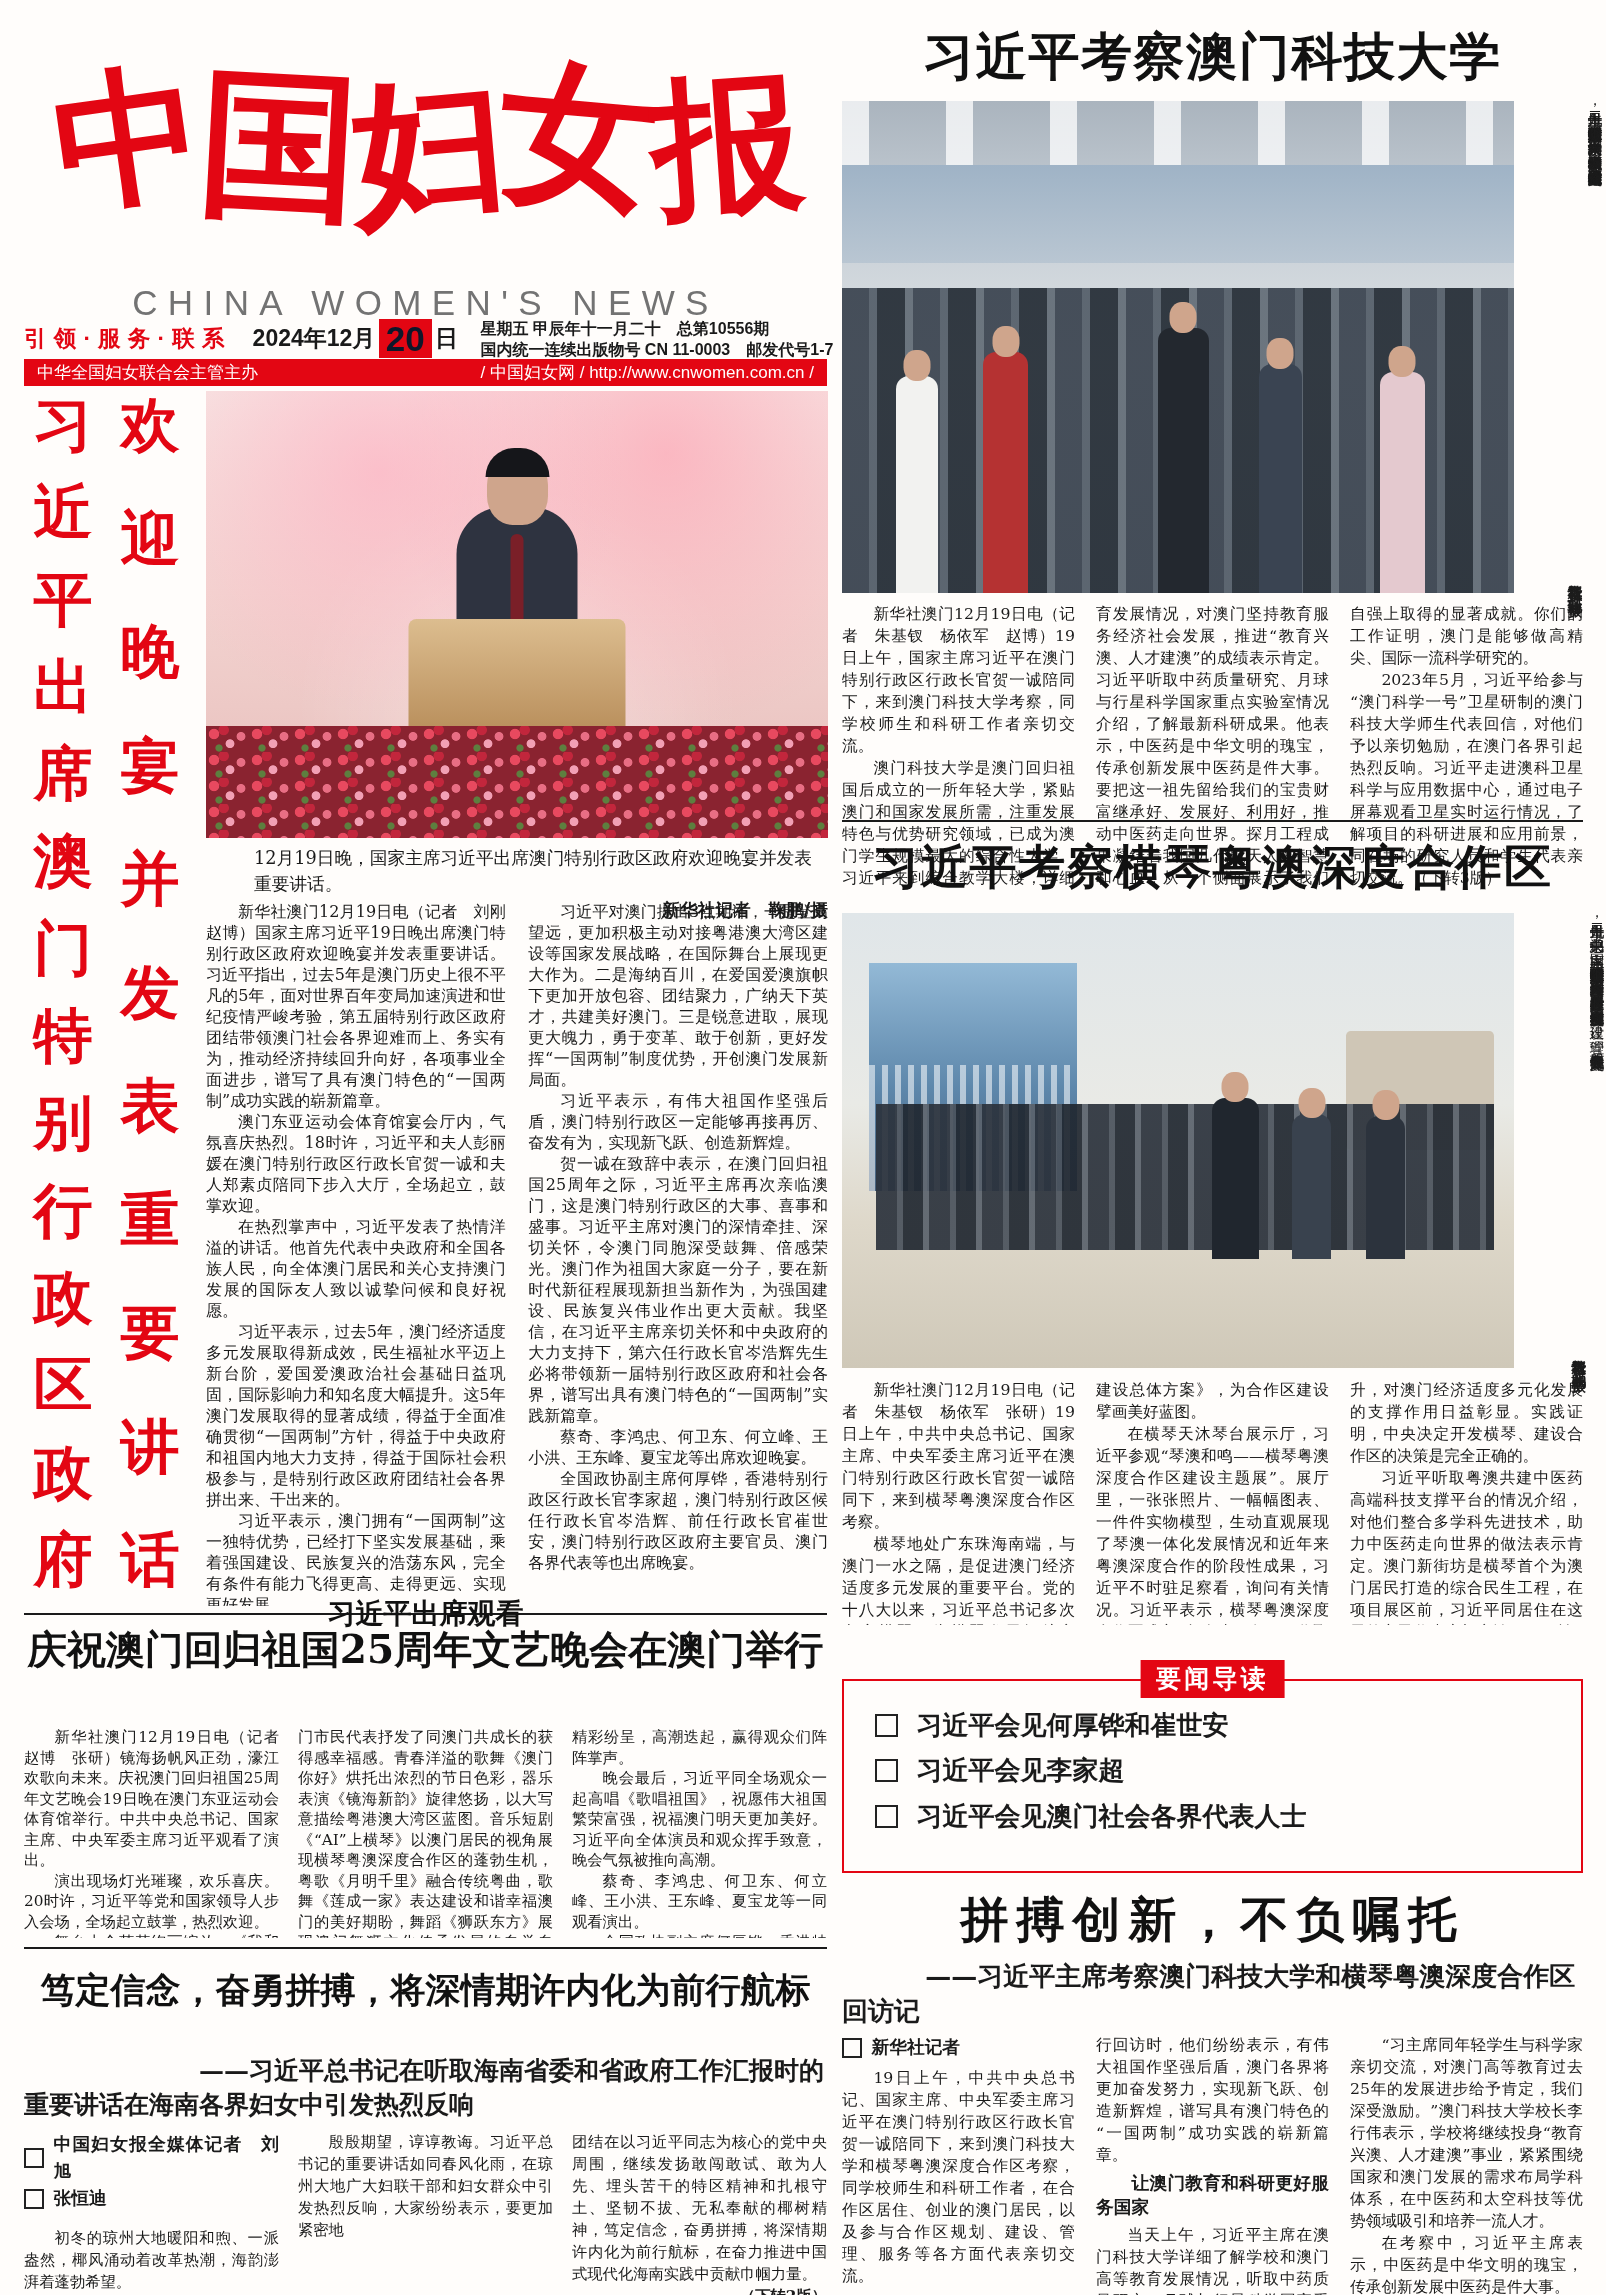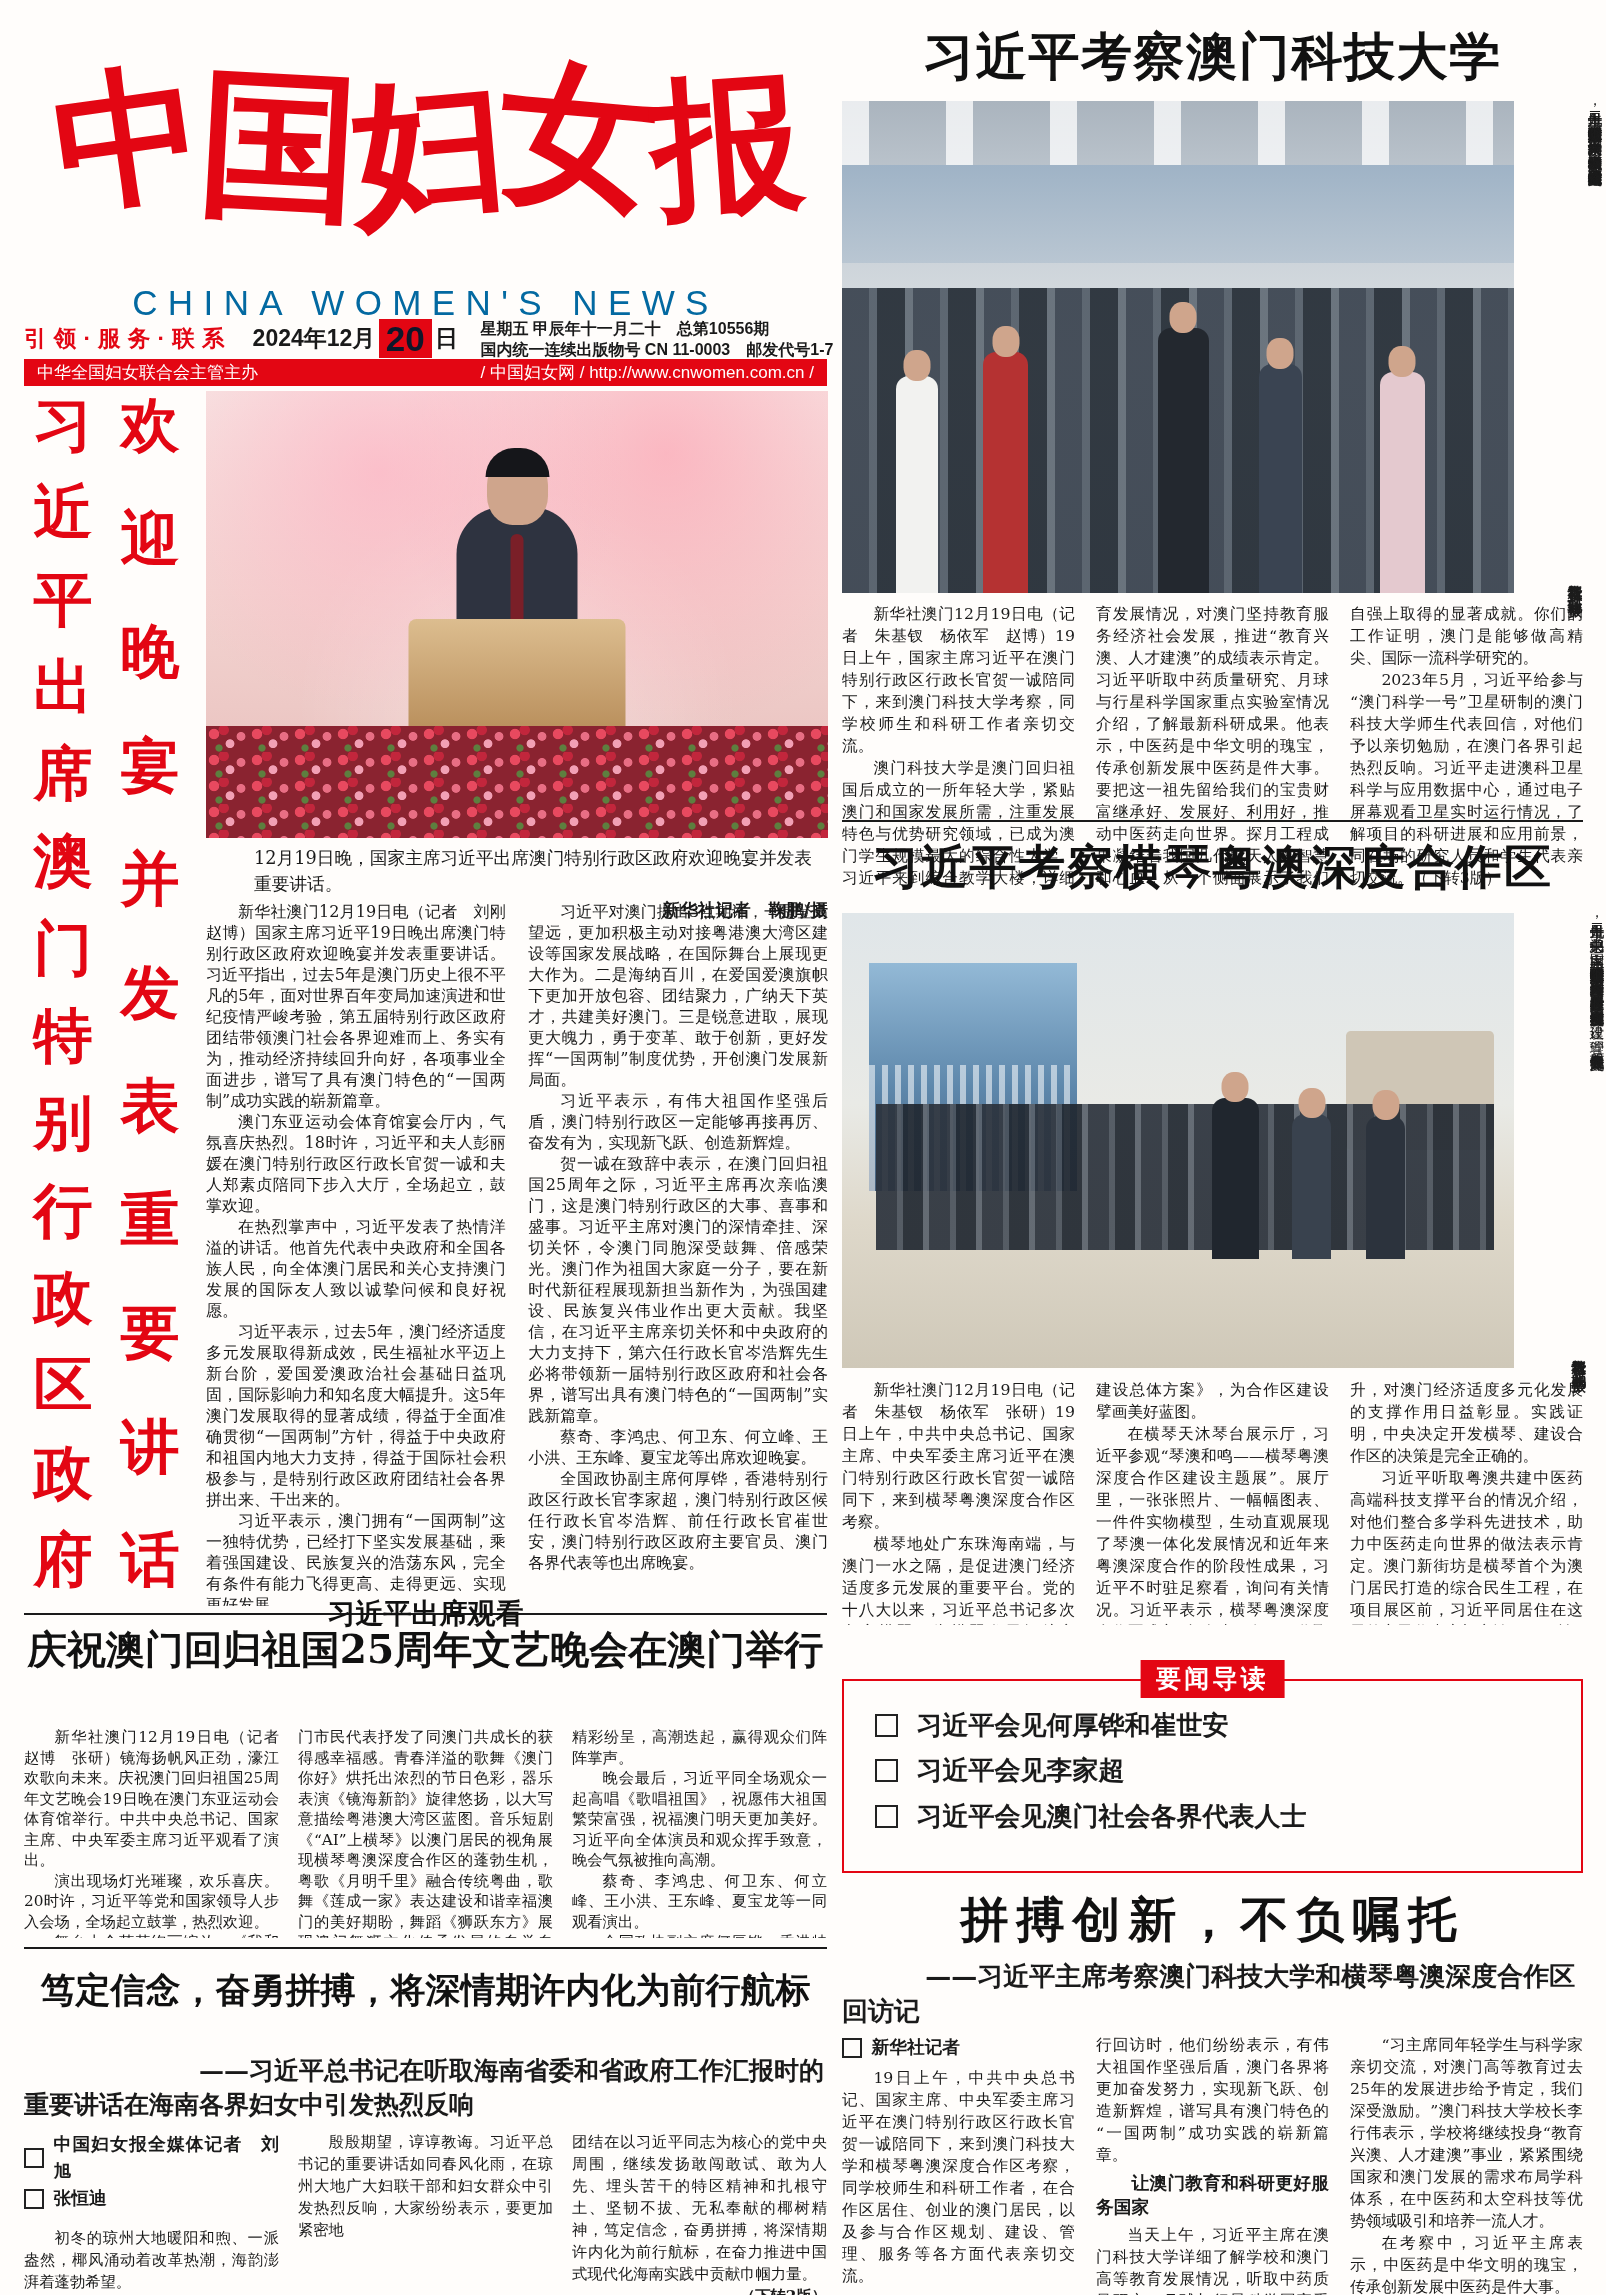--- a/index.html
+++ b/index.html
@@ -9,21 +9,21 @@
   .brand{position:absolute;left:8px;top:1.6px;width:836px;height:280px;display:flex;
          align-items:center;justify-content:center;color:#e30613;font-weight:bold;
          font-size:154px;line-height:1;letter-spacing:-4.8px;transform:rotate(-1deg);}
   .brand span{display:inline-block;}
   .brand span:nth-child(1){transform:rotate(-7deg) translateY(-9.6px) scale(.96);}
   .brand span:nth-child(2){transform:rotate(4deg) scale(1.04);}
   .brand span:nth-child(3){transform:rotate(-4deg) translateY(6.4px);}
   .brand span:nth-child(4){transform:rotate(6deg) translateY(-4.8px) scale(1.02);}
   .brand span:nth-child(5){transform:rotate(-3deg) translateY(8px) scale(.98);}
   .brand-en{position:absolute;left:24px;top:283px;width:803px;text-align:center;
-            font-family:"Liberation Sans","DejaVu Sans",sans-serif;color:#0369a1;
+            font-family:"Liberation Sans","DejaVu Sans",sans-serif;color:#737373;
             font-size:35px;letter-spacing:10.4px;white-space:nowrap;}
   .info-row{position:absolute;left:24px;top:320px;width:803px;height:37px;display:flex;
             align-items:center;font-family:"Liberation Sans","DejaVu Sans",sans-serif;}
   .slogan{color:#e30613;font-size:22.5px;font-weight:bold;letter-spacing:7.2px;white-space:nowrap;margin-right:21px;}
   .date-cluster{font-size:23px;font-weight:bold;white-space:nowrap;display:flex;align-items:center;}
   .day-box{display:inline-block;background:#e30613;color:#0f172a;font-size:35px;font-weight:bold;
            line-height:39px;padding:0 7.2px;margin:0 3.2px;}
   .vdiv{width:1.6px;height:35px;background:#444;margin:0 11.2px;}
   .pub-info{font-size:16px;font-weight:bold;line-height:21px;white-space:nowrap;}
   .today{font-size:18.5px;font-weight:bold;text-align:center;line-height:21px;white-space:nowrap;}

